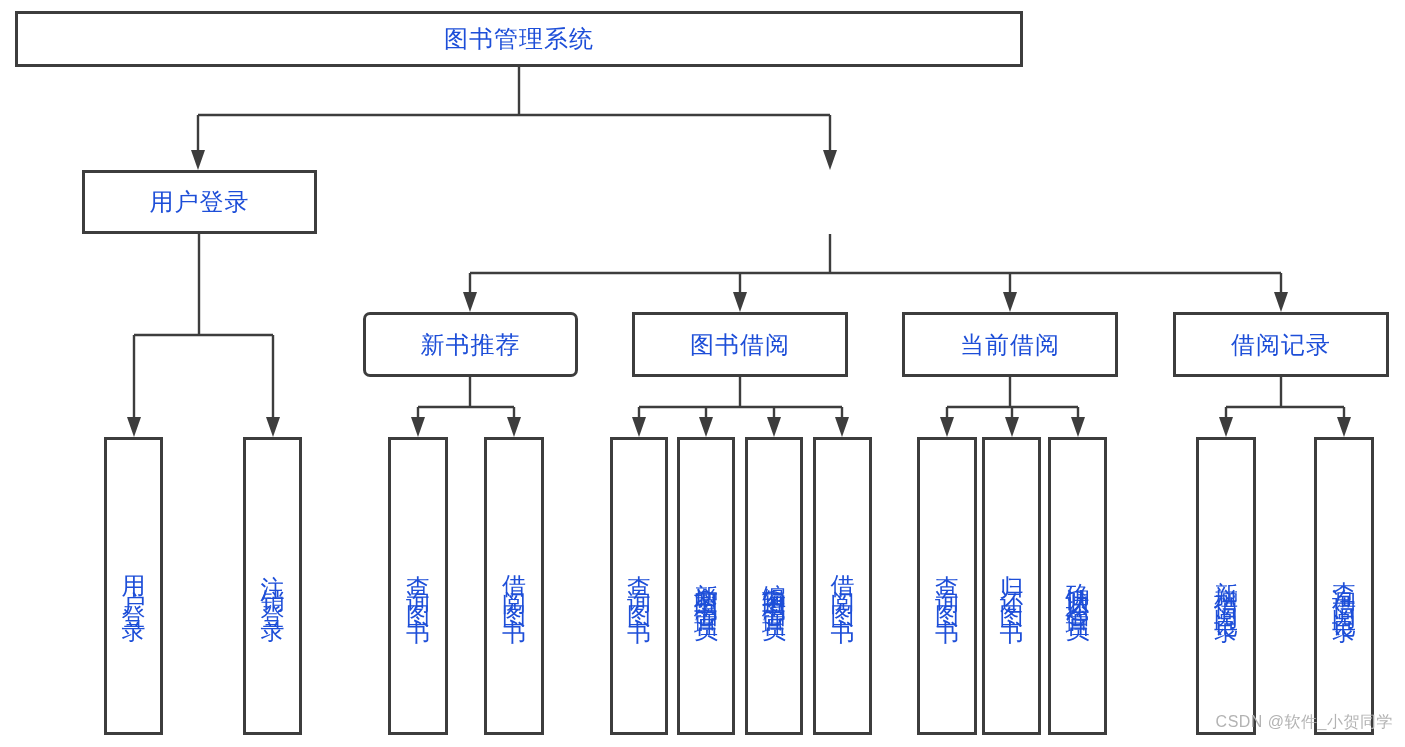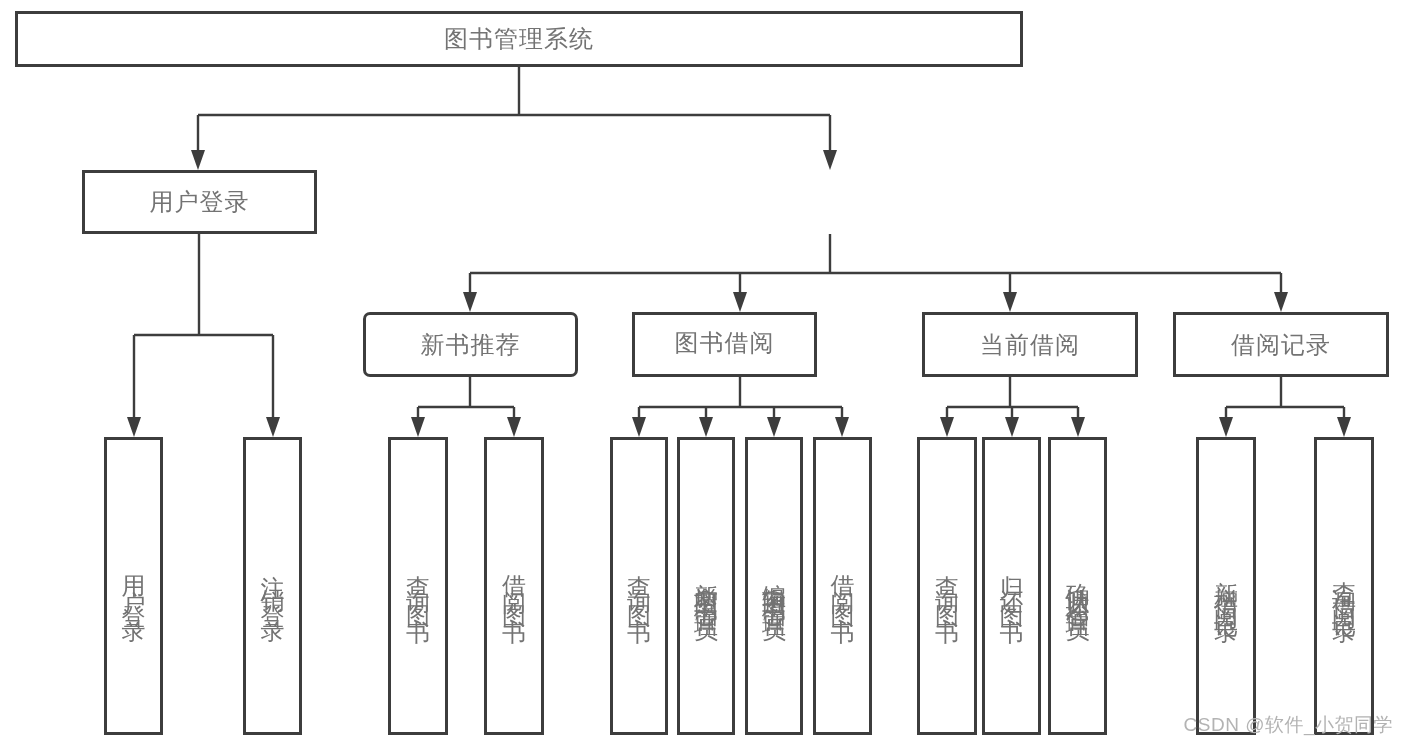--- a/index.html
+++ b/index.html
@@ -32,42 +32,42 @@
     stroke: none;
   }
   .box {
     position: absolute;
     box-sizing: border-box;
     background: #ffffff;
     border: 3px solid #3d3d3d;
     display: flex;
     align-items: center;
     justify-content: center;
-    color: #737373;
+    color: #1d4ed8;
     font-size: 24px;
     line-height: 1;
     z-index: 2;
   }
   .box.h {
     letter-spacing: 1px;
     white-space: nowrap;
   }
   .box.v {
     writing-mode: vertical-rl;
     text-orientation: mixed;
     white-space: nowrap;
   }
   .v.gap-xl { letter-spacing: 15px; }
   .v.gap-lg { letter-spacing: 8px;  }
   .v.gap-sm { letter-spacing: 5px;  }
   .watermark {
     position: absolute;
     top: 712px;
     right: 12px;
-    font-size: 19px;
+    font-size: 16px;
     color: #b3b3b3;
     letter-spacing: 0.5px;
     z-index: 3;
     white-space: nowrap;
     text-align: right;
   }
 </style>
 </head>
 <body>
 
@@ -121,22 +121,22 @@
       <polygon points="1219,417 1233,417 1226,437"></polygon>
       <polygon points="1337,417 1351,417 1344,437"></polygon>
     </g>
   </svg>
 
   <div class="box h" style="left:15px; top:11px; width:1008px; height:56px;">图书管理系统</div>
 
   <div class="box h" style="left:82px; top:170px; width:235px; height:64px;">用户登录</div>
 
   <div class="box h" style="left:363px; top:312px; width:215px; height:65px;border-radius:7px;">新书推荐</div>
-  <div class="box h" style="left:632px; top:312px; width:185px; height:65px;font-family:Liberation Mono, monospace;">图书借阅</div>
-  <div class="box h" style="left:902px; top:312px; width:216px; height:65px;margin-left:20px;">当前借阅</div>
+  <div class="box h" style="left:632px; top:312px; width:216px; height:65px;">图书借阅</div>
+  <div class="box h" style="left:902px; top:312px; width:216px; height:65px;">当前借阅</div>
   <div class="box h" style="left:1173px; top:312px; width:216px; height:65px;">借阅记录</div>
 
   <div class="box v gap-xl" style="left:104px; top:437px; width:59px; height:298px;">用户登录</div>
   <div class="box v gap-xl" style="left:243px; top:437px; width:59px; height:298px;">注销登录</div>
 
   <div class="box v gap-xl" style="left:388px; top:437px; width:60px; height:298px;">查询图书</div>
   <div class="box v gap-xl" style="left:484px; top:437px; width:60px; height:298px;">借阅图书</div>
 
   <div class="box v gap-xl" style="left:610px; top:437px; width:58px; height:298px;">查询图书</div>
   <div class="box v gap-sm" style="left:677px; top:437px; width:58px; height:298px;">新增图书（管理员）</div>

